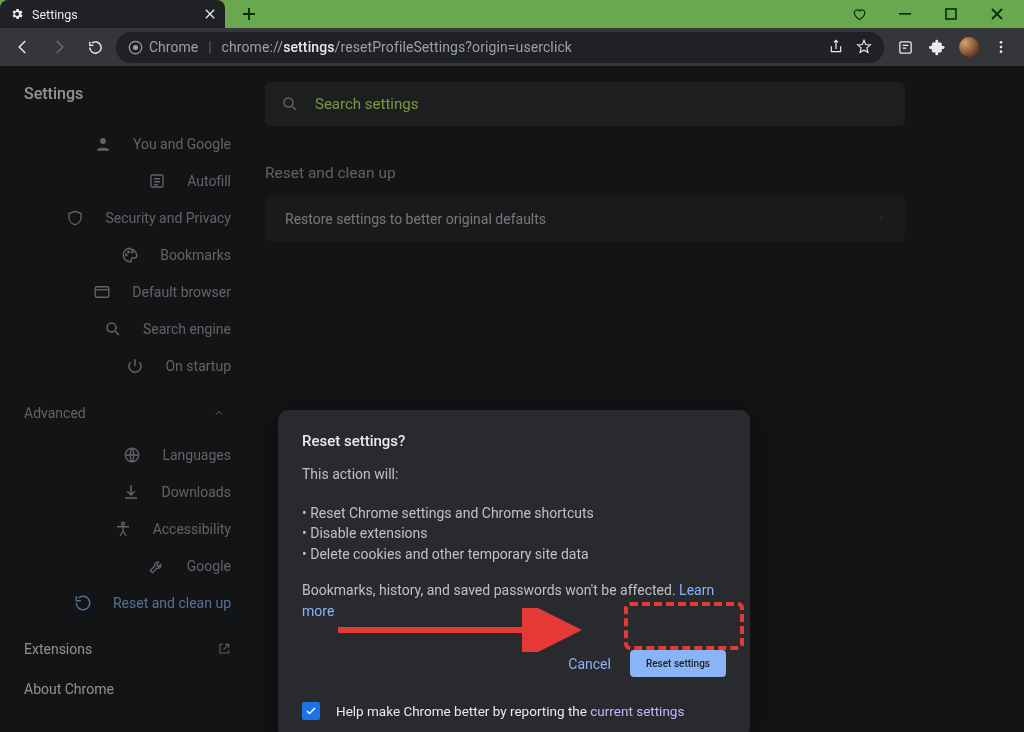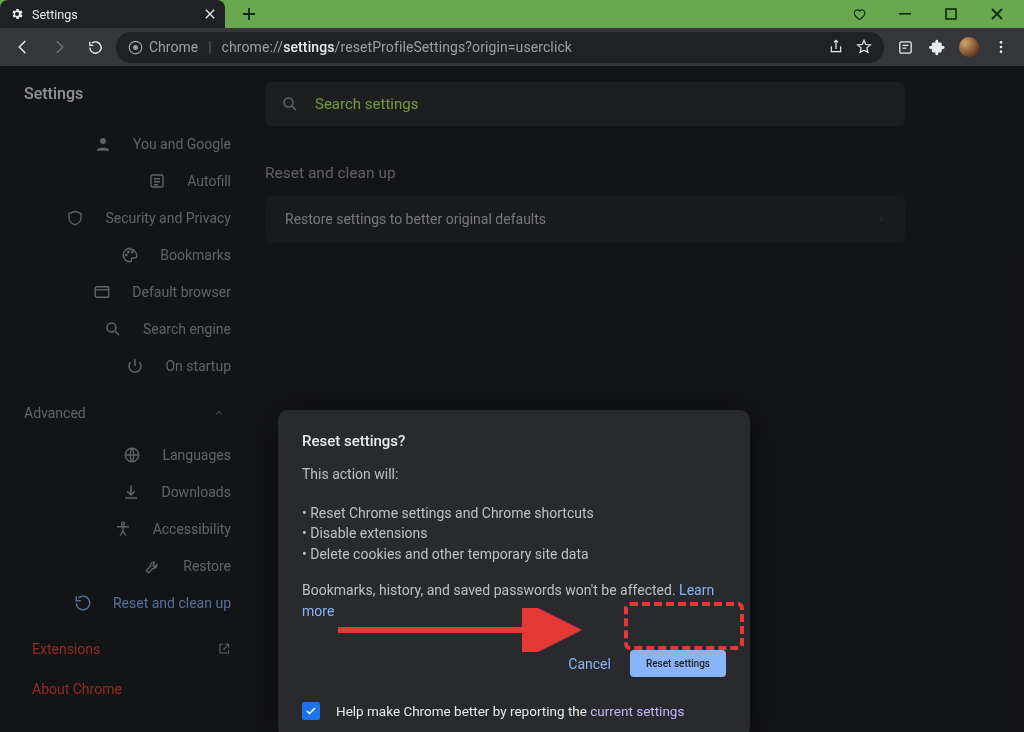--- a/index.html
+++ b/index.html
@@ -33,21 +33,21 @@
 
   .sidebar { width:255px; padding:18px 0 0 0; position:relative; z-index:0; }
   .side-title { color:#e8eaed; font-size:16px; font-weight:500; padding:0 24px 22px; }
   .nav { display:flex; flex-direction:column; }
   .nav-item { display:flex; align-items:center; gap:20px; height:37px; padding:0 24px; font-size:14px; color:#9aa0a6;justify-content:flex-end; }
   .nav-item.active { color:#8ab4f8; }
   .nav-item.active .ico svg path, .nav-item.active .ico svg circle { stroke:#8ab4f8; }
   .ico { width:20px; display:flex; align-items:center; justify-content:center; }
   .adv { padding:0 24px; height:46px; display:flex; align-items:center; font-size:14px; color:#9aa0a6; justify-content:space-between; margin-top:6px;}
   .adv .chev { margin-right:6px; }
-  .foot-item { padding:0 24px; height:40px; display:flex; align-items:center; font-size:14px; color:#ef4444; justify-content:space-between; margin-top:8px;margin-left:8px;}
+  .foot-item { padding:0 24px; height:40px; display:flex; align-items:center; font-size:14px; color:#e5e5e5; justify-content:space-between; margin-top:8px;}
 
   .main { flex:1; padding-top:8px; position:relative; z-index:0; }
   .searchbar { margin: 8px 24px 0 10px; height:44px; background:#303134; border-radius:6px; display:flex; align-items:center; padding:0 16px; gap:16px; color:#bef264; font-size:15px; max-width:640px;}
   .section-title { font-size:15.5px; color:#e8eaed99; margin:38px 0 14px 10px; }
   .card-list { margin-left:10px; max-width:640px; display:flex; flex-direction:column; gap:0; }
   .row { background:#292a2d; height:46px; display:flex; align-items:center; justify-content:space-between; padding:0 20px; font-size:14px; color:#bdc1c6; border-radius:6px; margin-bottom:1px;}
   .row + .row { margin-top:0; }
   .row .chev-r { color:#6b6e73; }
 
   
@@ -283,21 +283,21 @@
             </svg>
           </span>
           <span>Accessibility</span>
         </div>
       <div class="nav-item">
           <span class="ico">
             <svg width="18" height="18" viewBox="0 0 24 24" fill="none" stroke="#9aa0a6" stroke-width="1.8">
               <path d="M14 7a4 4 0 0 0-5 5l-6 6 3 3 6-6a4 4 0 0 0 5-5l-3 3-2-2z"></path>
             </svg>
           </span>
-          <span>Restore</span>
+          <span>Google</span>
         </div>
       <div class="nav-item active">
           <span class="ico">
             <svg width="18" height="18" viewBox="0 0 24 24" fill="none" stroke="#8ab4f8" stroke-width="2">
               <path d="M3 12a9 9 0 1 0 3-6.7M3 3v6h6"></path>
             </svg>
           </span>
           <span>Reset and clean up</span>
         </div>
     </div>

